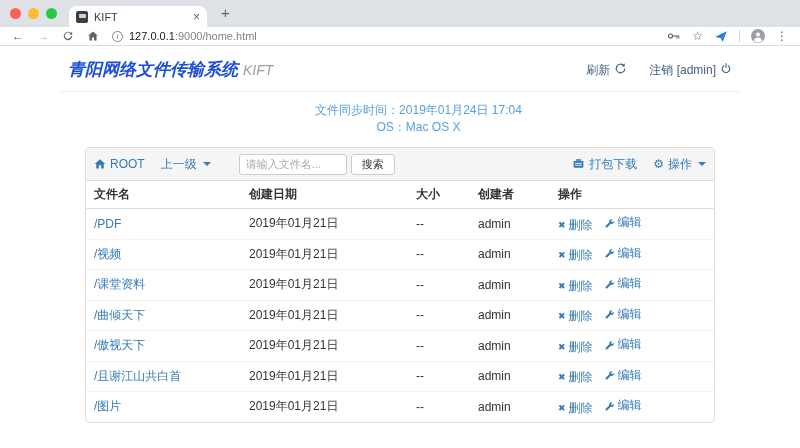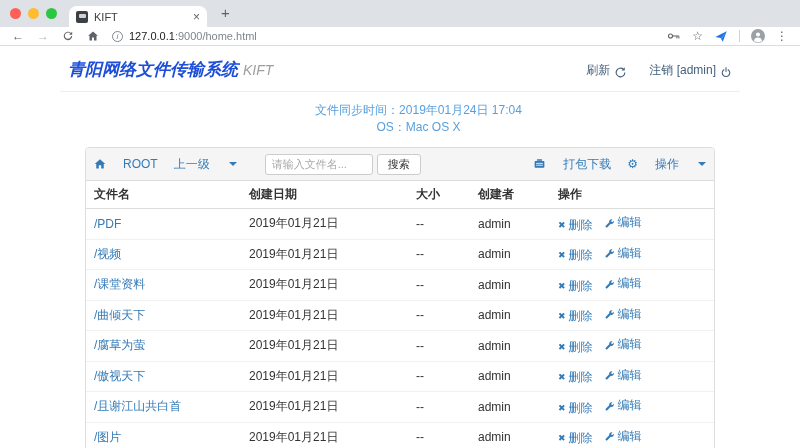--- a/index.html
+++ b/index.html
@@ -36,28 +36,28 @@
   .star { font-size:12px; color:#5f6368; line-height:1; }
 
   
   .page { height:402px; background:#fff; padding-top:6px; }
   .page-header { margin:0 60px; padding:6px 8px 10px; border-bottom:1px solid #eee;
                  display:flex; justify-content:space-between; align-items:flex-end; }
   .title-zone { font-style:italic; }
   .app-title { font-size:17px; font-weight:bold; color:#1d4ed8; }
   .app-brand { font-size:14px; color:#9e9e9e; margin-left:5px; }
   .hdr-links { display:flex; gap:22px; align-items:center; padding-bottom:2px; }
-  .hdr-link { font-size:12px; color:#44607e; text-decoration:none; display:flex; align-items:flex-end; gap:4px; cursor:pointer; }
+  .hdr-link { font-size:12px; color:#44607e; text-decoration:none; display:flex; align-items:flex-start; gap:4px; cursor:pointer; }
 
   .status { text-align:center; font-size:12px; color:#58a0dd; margin-top:10px; line-height:17px;margin-left:37px; }
 
   .panel { margin:11px 85px 0; border:1px solid #ddd; border-radius:4px; background:#fff; }
   .panel-heading { background:#f5f5f5; border-bottom:1px solid #ddd; border-radius:4px 4px 0 0;
                    padding:5px 8px; display:flex; align-items:center; height:33px; }
-  .tb-link { font-size:12px; color:#337ab7; text-decoration:none; display:flex; align-items:center; gap:17px; cursor:pointer; }
+  .tb-link { font-size:12px; color:#337ab7; text-decoration:none; display:flex; align-items:center; gap:4px; cursor:pointer; }
   .tb-left { display:flex; align-items:center; gap:16px; }
   .caret { width:0; height:0; border-left:4px solid transparent; border-right:4px solid transparent;
            border-top:4px solid #337ab7; display:inline-block; margin-left:2px; }
   .search-input { width:108px; height:21px; border:1px solid #ccc; border-radius:3px;
                   font-size:11px; padding:0 6px; color:#555; outline:none; }
   .search-input::placeholder { color:#aaa; }
   .search-btn { height:21px; border:1px solid #ccc; background:#fff; border-radius:3px;
                 font-size:11px; color:#333; padding:0 10px; margin-left:4px; cursor:pointer; }
   .tb-right { margin-left:auto; display:flex; align-items:center; gap:16px; }
   .gear { font-size:12px; line-height:1; }
@@ -277,37 +277,20 @@
               </a><a class="op-link">
                 <span>
                   <svg width="10" height="10" viewBox="0 0 16 16">
                     <path d="M14.2 4.7a4 4 0 0 1-5 4.6l-5.5 5.5a1.7 1.7 0 0 1-2.4-2.4l5.5-5.5a4 4 0 0 1 4.6-5c.3.1.4.5.2.7L9.8 4.4l.4 1.7 1.7.4 1.8-1.8c.2-.2.6-.1.5.2z" fill="#337ab7"></path>
                   </svg>
                 </span>
                 <span>编辑</span>
               </a></td>
           </tr>
           <tr>
-            <td class="c-name"><a class="file-link">/腐草为萤</a></td>
-            <td class="c-date">2019年01月21日</td>
-            <td class="c-size">--</td>
-            <td class="c-creator">admin</td>
-            <td><a class="op-link">
-                <span class="x-ico">✖</span>
-                <span>删除</span>
-              </a><a class="op-link">
-                <span>
-                  <svg width="10" height="10" viewBox="0 0 16 16">
-                    <path d="M14.2 4.7a4 4 0 0 1-5 4.6l-5.5 5.5a1.7 1.7 0 0 1-2.4-2.4l5.5-5.5a4 4 0 0 1 4.6-5c.3.1.4.5.2.7L9.8 4.4l.4 1.7 1.7.4 1.8-1.8c.2-.2.6-.1.5.2z" fill="#337ab7"></path>
-                  </svg>
-                </span>
-                <span>编辑</span>
-              </a></td>
-          </tr>
-          <tr>
             <td class="c-name"><a class="file-link">/傲视天下</a></td>
             <td class="c-date">2019年01月21日</td>
             <td class="c-size">--</td>
             <td class="c-creator">admin</td>
             <td><a class="op-link">
                 <span class="x-ico">✖</span>
                 <span>删除</span>
               </a><a class="op-link">
                 <span>
                   <svg width="10" height="10" viewBox="0 0 16 16">

